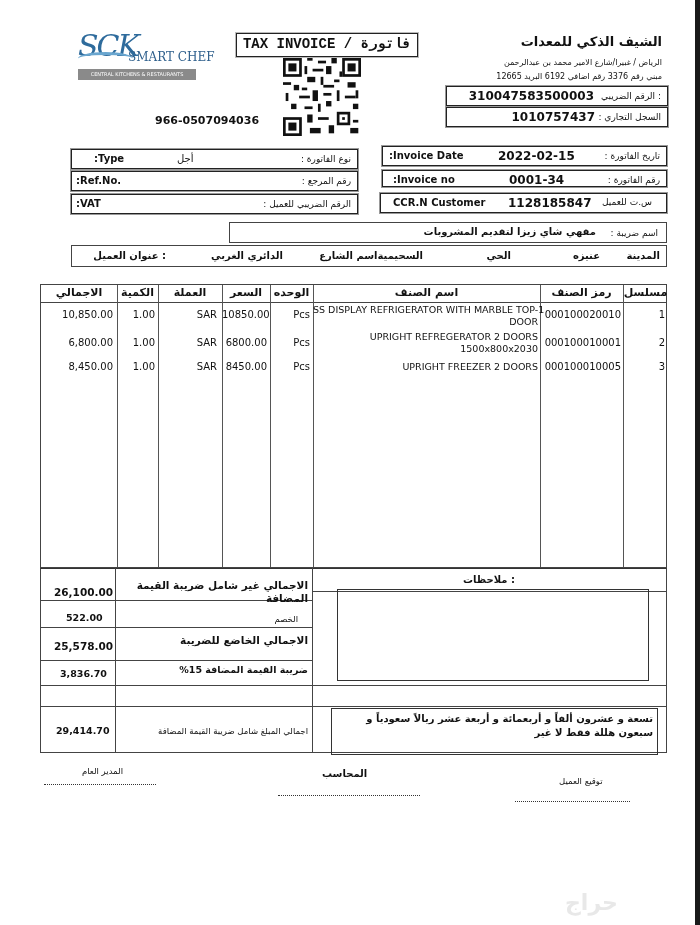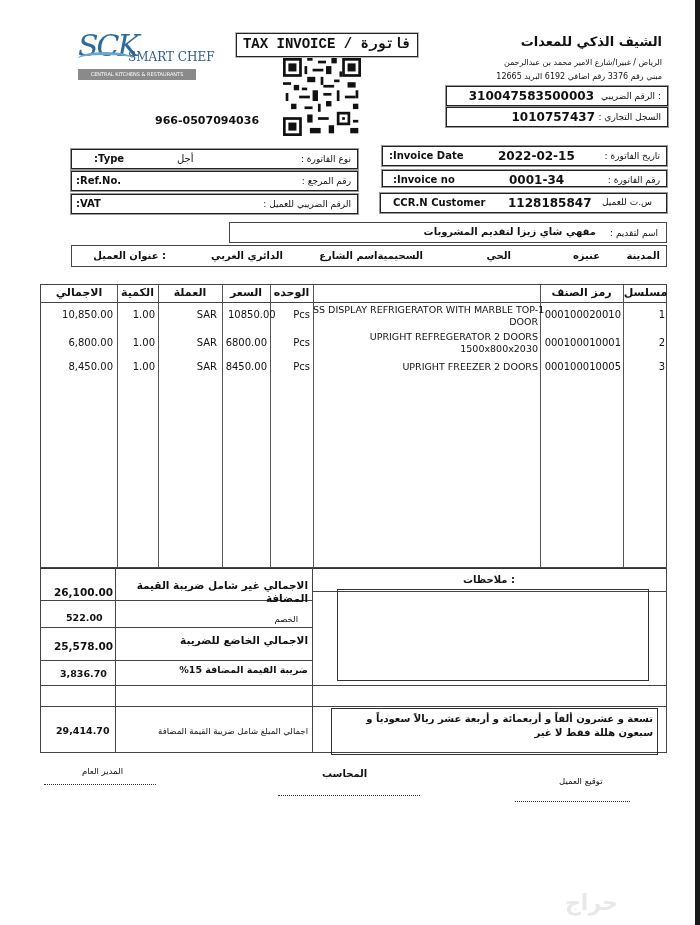--- a/index.html
+++ b/index.html
@@ -129,21 +129,21 @@
   <span class="abs b lg" style="left:126px;top:2px;">0001-34</span>
   <span class="abs sm rtl" style="right:6px;top:4px;">رقم الفاتورة :</span>
 </div>
 <div class="box dbl" style="left:380px;top:193px;width:287px;height:20px;">
   <span class="abs b md" style="left:12px;top:3px;">CCR.N Customer</span>
   <span class="abs b lg" style="left:127px;top:2px;">1128185847</span>
   <span class="abs sm rtl" style="right:14px;top:3px;">س.ت للعميل</span>
 </div>
 
 <div class="box" style="left:229px;top:222px;width:438px;height:21px;border-color:#444;">
-  <span class="abs sm rtl" style="right:8px;top:5px;">اسم لتقديم :</span>
+  <span class="abs sm rtl" style="right:8px;top:5px;">اسم ضريبة :</span>
   <span class="abs b md rtl" style="right:70px;top:3px;">مقهي شاي زيزا لتقديم المشروبات</span>
 </div>
 
 <div class="box" style="left:71px;top:245px;width:596px;height:22px;border-color:#444;">
   <span class="abs b md rtl" style="right:6px;top:4px;">المدينة</span>
   <span class="abs b md rtl" style="right:66px;top:4px;">عنيزه</span>
   <span class="abs b md rtl" style="right:155px;top:4px;">الحي</span>
   <span class="abs b md rtl" style="right:243px;top:4px;">السحيميةاسم الشارع</span>
   <span class="abs b md rtl" style="right:383px;top:4px;">الدائري الغربي</span>
   <span class="abs b md rtl" style="right:500px;top:4px;">: عنوان العميل</span>
@@ -157,28 +157,29 @@
   <div class="vl" style="left:229px;"></div>
   <div class="vl" style="left:272px;"></div>
   <div class="vl" style="left:499px;"></div>
   <div class="vl" style="left:582px;"></div>
 
   <div class="th" style="left:0;width:76px;">الاجمالي</div>
   <div class="th" style="left:76px;width:41px;">الكمية</div>
   <div class="th" style="left:117px;width:64px;">العملة</div>
   <div class="th" style="left:181px;width:48px;">السعر</div>
   <div class="th" style="left:229px;width:43px;">الوحده</div>
+  <div class="th" style="left:272px;width:227px;">اسم الصنف</div>
   <div class="th" style="left:499px;width:83px;">رمز الصنف</div>
   <div class="th" style="left:582px;width:45px;">مسلسل</div>
 
   <div>
     <div class="td" style="left:0;width:72px;top:24px;text-align:right;">10,850.00</div>
     <div class="td" style="left:76px;width:38px;top:24px;text-align:right;">1.00</div>
     <div class="td" style="left:117px;width:59px;top:24px;text-align:right;">SAR</div>
-    <div class="td" style="left:181px;width:45px;top:24px;text-align:right;padding-left:6px;">10850.00</div>
+    <div class="td" style="left:181px;width:45px;top:24px;text-align:right;">10850.00</div>
     <div class="td" style="left:229px;width:40px;top:24px;text-align:right;">Pcs</div>
     <div class="td" style="left:272px;width:225px;top:19px;text-align:right;font-size:9.5px;white-space:nowrap;">SS DISPLAY REFRIGERATOR WITH MARBLE TOP-1</div>
     <div class="td" style="left:272px;width:225px;top:31px;text-align:right;font-size:9.5px;">DOOR</div>
     <div class="td" style="left:499px;width:81px;top:24px;text-align:right;">000100020010</div>
     <div class="td" style="left:582px;width:42px;top:24px;text-align:right;">1</div>
   </div>
 
   <div>
     <div class="td" style="left:0;width:72px;top:52px;text-align:right;">6,800.00</div>
     <div class="td" style="left:76px;width:38px;top:52px;text-align:right;">1.00</div>

